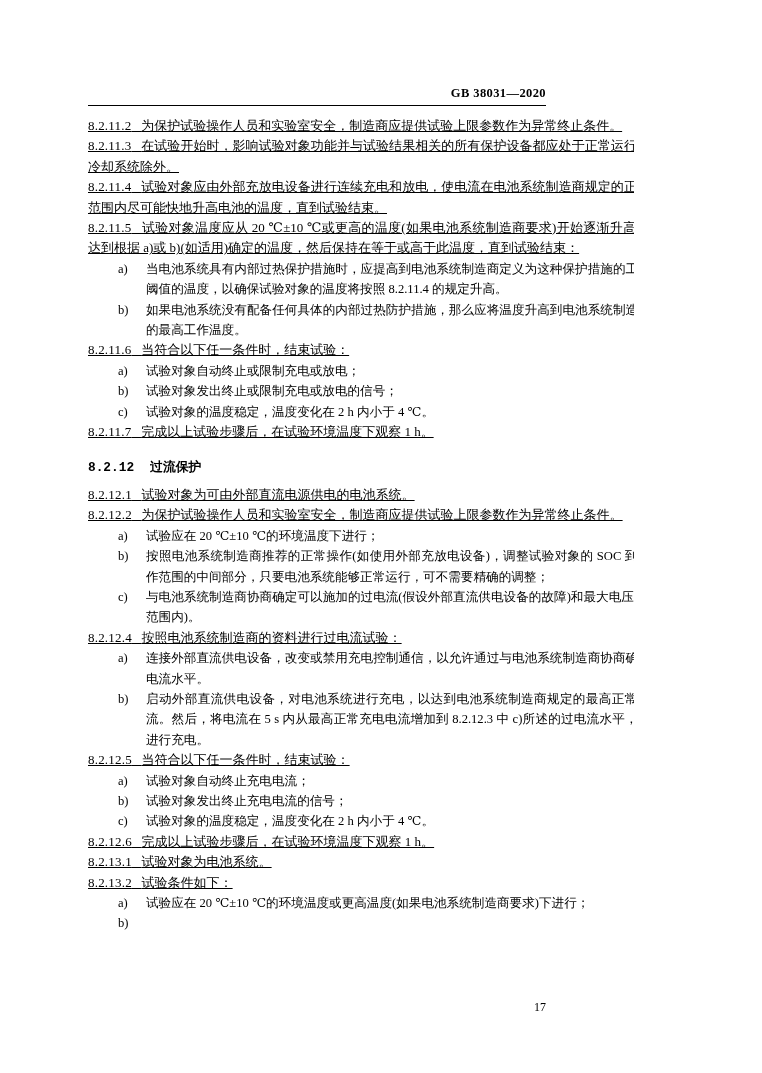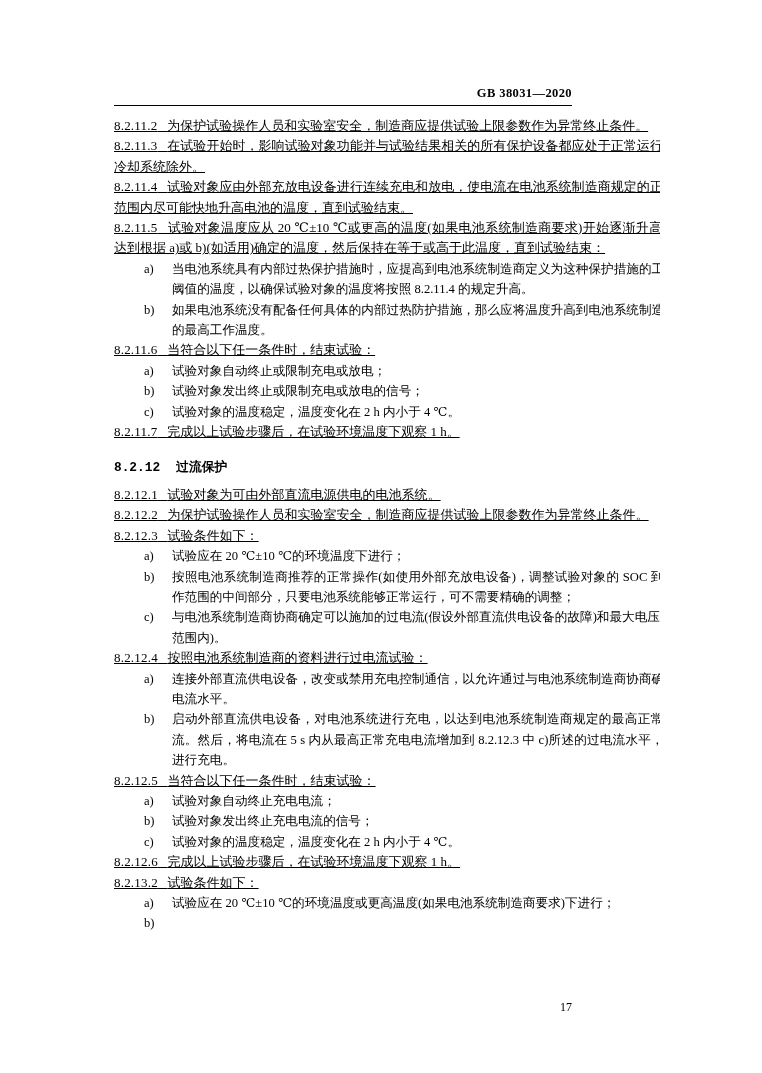--- a/index.html
+++ b/index.html
@@ -14,21 +14,20 @@
     color: #000000;
     position: relative;
   }
   .page {
     position: relative;
     width: 634px;
     height: 1073px;
     box-sizing: border-box;
     padding: 16px;
     overflow: hidden;
-    margin-left: 26px;
   }
   .header {
     position: absolute;
     top: 86px;
     right: 88px;
     font-family: "Liberation Serif", "DejaVu Serif", serif;
     font-size: 12.5px;
     letter-spacing: 0.4px;
     font-weight: bold;
   }
@@ -132,21 +131,20 @@
     </div>
 
     <p class="clause"><span class="num">8.2.11.7</span>&nbsp;&nbsp;&nbsp;<span>完成以上试验步骤后，在试验环境温度下观察 1 h。</span></p>
 
     <p class="heading"><span class="num">8.2.12</span><span>过流保护</span></p>
 
     <p class="clause"><span class="num">8.2.12.1</span>&nbsp;&nbsp;&nbsp;<span>试验对象为可由外部直流电源供电的电池系统。</span></p>
 
     <p class="clause"><span class="num">8.2.12.2</span>&nbsp;&nbsp;&nbsp;<span>为保护试验操作人员和实验室安全，制造商应提供试验上限参数作为异常终止条件。</span></p>
 
-    <p class="clause"><span class="num">8.2.12.3</span>&nbsp;&nbsp;&nbsp;<span>试验条件如下：</span></p>
 
     <div class="list">
       <p class="li"><span class="marker">a)</span><span>试验应在 20 ℃±10 ℃的环境温度下进行；</span></p>
       <p class="li"><span class="marker">b)</span><span>按照电池系统制造商推荐的正常操作(如使用外部充放电设备)，调整试验对象的 SOC 到正常工作范围的中间部分，只要电池系统能够正常运行，可不需要精确的调整；</span></p>
       <p class="li"><span class="marker">c)</span><span>与电池系统制造商协商确定可以施加的过电流(假设外部直流供电设备的故障)和最大电压(在正常范围内)。</span></p>
     </div>
 
     <p class="clause"><span class="num">8.2.12.4</span>&nbsp;&nbsp;&nbsp;<span>按照电池系统制造商的资料进行过电流试验：</span></p>
 
     <div class="list">
@@ -158,20 +156,21 @@
 
     <div class="list">
       <p class="li"><span class="marker">a)</span><span>试验对象自动终止充电电流；</span></p>
       <p class="li"><span class="marker">b)</span><span>试验对象发出终止充电电流的信号；</span></p>
       <p class="li"><span class="marker">c)</span><span>试验对象的温度稳定，温度变化在 2 h 内小于 4 ℃。</span></p>
     </div>
 
     <p class="clause"><span class="num">8.2.12.6</span>&nbsp;&nbsp;&nbsp;<span>完成以上试验步骤后，在试验环境温度下观察 1 h。</span></p>
 
 
+    <p class="clause"><span class="num">8.2.13.1</span>&nbsp;&nbsp;&nbsp;<span>试验对象为电池系统。</span></p>
 
     <p class="clause"><span class="num">8.2.13.2</span>&nbsp;&nbsp;&nbsp;<span>试验条件如下：</span></p>
 
     <div class="list">
       <p class="li"><span class="marker">a)</span><span>试验应在 20 ℃±10 ℃的环境温度或更高温度(如果电池系统制造商要求)下进行；</span></p>
       <p class="li"><span class="marker">b)</span></p>
     </div>
 
 
   </div>

